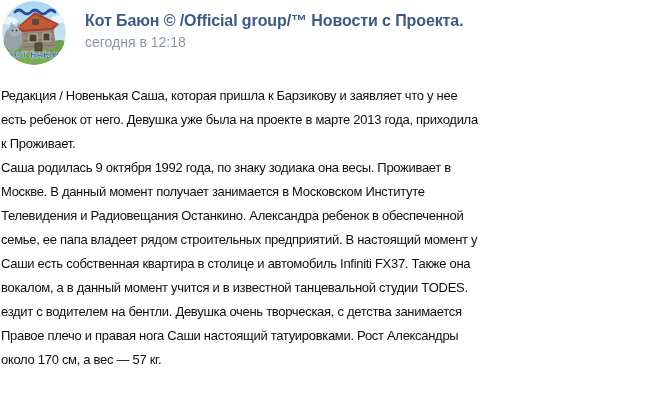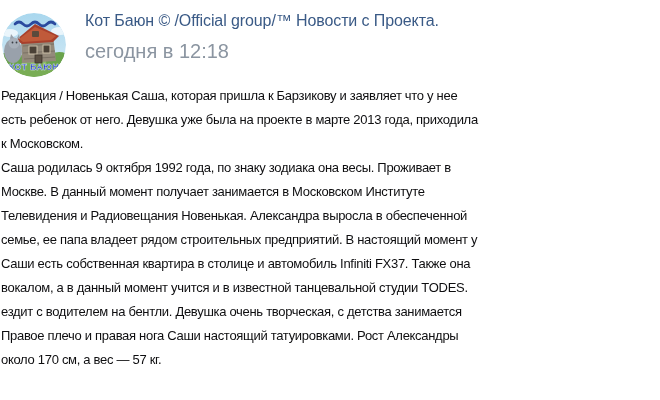--- a/index.html
+++ b/index.html
@@ -24,42 +24,41 @@
     padding: 1px 0 0 2px;
     height: 65px;
   }
   .avatar {
     width: 64px;
     height: 64px;
     border-radius: 50%;
     overflow: hidden;
     flex: none;
     cursor: pointer;
-    margin-top: 12px;
   }
   .avatar svg { display: block; }
   .header-info {
     margin-left: 19px;
     padding-top: 10px;
     min-width: 0;
   }
   .group-name {
     display: block;
     font-size: 16px;
-    font-weight: 400;
+    font-weight: 700;
     line-height: 20px;
     letter-spacing: -0.1px;
     color: var(--group-name, #3a5a86);
     text-decoration: none;
     cursor: pointer;
     white-space: nowrap;
   }
   .post-time {
-    margin-top: 11px;
-    font-size: 20px;
+    margin-top: 2px;
+    font-size: 14px;
     line-height: 19px;
     color: var(--timestamp, #8b95a1);
     cursor: pointer;
   }
   .post-text {
     margin: 18px 0 0 1px;
     font-size: 13px;
     letter-spacing: -0.3px;
     color: var(--body-text, #0e0e10);
   }
@@ -132,24 +131,24 @@
     <div class="header-info">
       <a class="group-name" href="#">Кот Баюн © /Official group/™ Новости с Проекта.</a>
       <div class="post-time">сегодня в 12:18</div>
     </div>
 
   </div>
 
   <div class="post-text">
       <div class="text-line">Редакция / Новенькая Саша, которая пришла к Барзикову и заявляет что у нее</div>
       <div class="text-line">есть ребенок от него. Девушка уже была на проекте в марте 2013 года, приходила</div>
-      <div class="text-line">к Московском.</div>
+      <div class="text-line">к Проживает.</div>
       <div class="text-line">Саша родилась 9 октября 1992 года, по знаку зодиака она весы. Проживает в</div>
       <div class="text-line">Москве. В данный момент получает занимается в Московском Институте</div>
-      <div class="text-line">Телевидения и Радиовещания Новенькая. Александра выросла в обеспеченной</div>
+      <div class="text-line">Телевидения и Радиовещания Останкино. Александра ребенок в обеспеченной</div>
       <div class="text-line">семье, ее папа владеет рядом строительных предприятий. В настоящий момент у</div>
       <div class="text-line">Саши есть собственная квартира в столице и автомобиль Infiniti FX37. Также она</div>
       <div class="text-line">вокалом, а в данный момент учится и в известной танцевальной студии TODES.</div>
       <div class="text-line">ездит с водителем на бентли. Девушка очень творческая, с детства занимается</div>
       <div class="text-line">Правое плечо и правая нога Саши настоящий татуировками. Рост Александры</div>
       <div class="text-line">около 170 см, а вес — 57 кг.</div>
     </div>
 
 </div>
 

